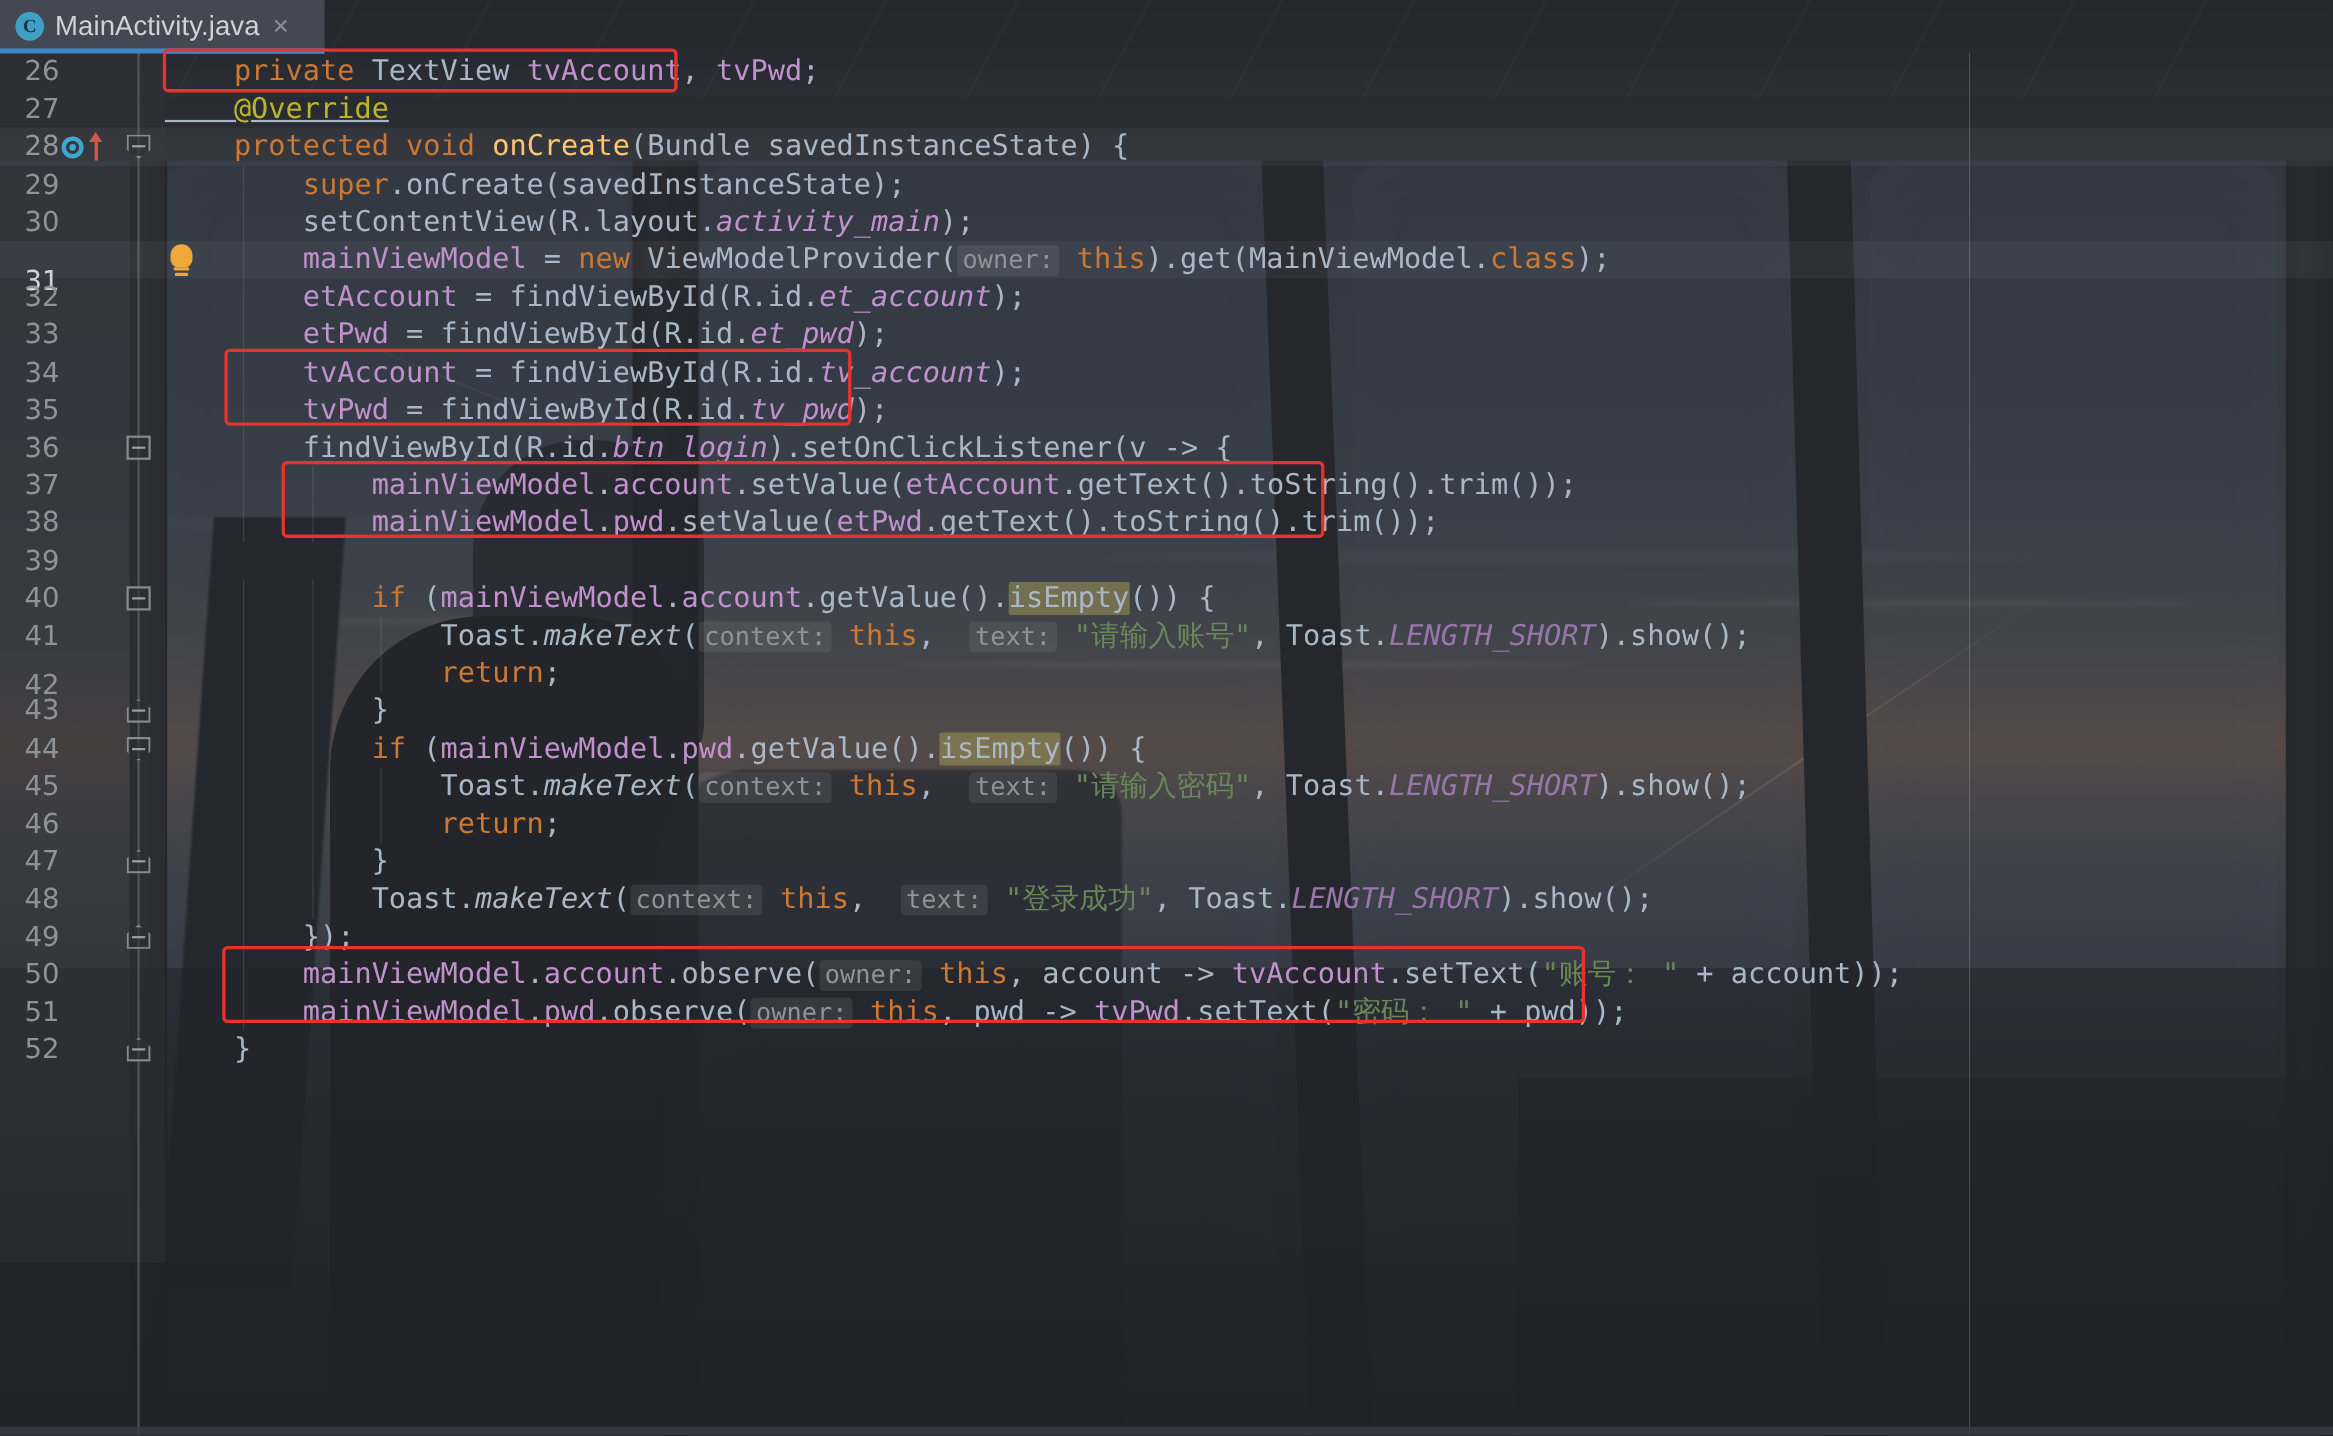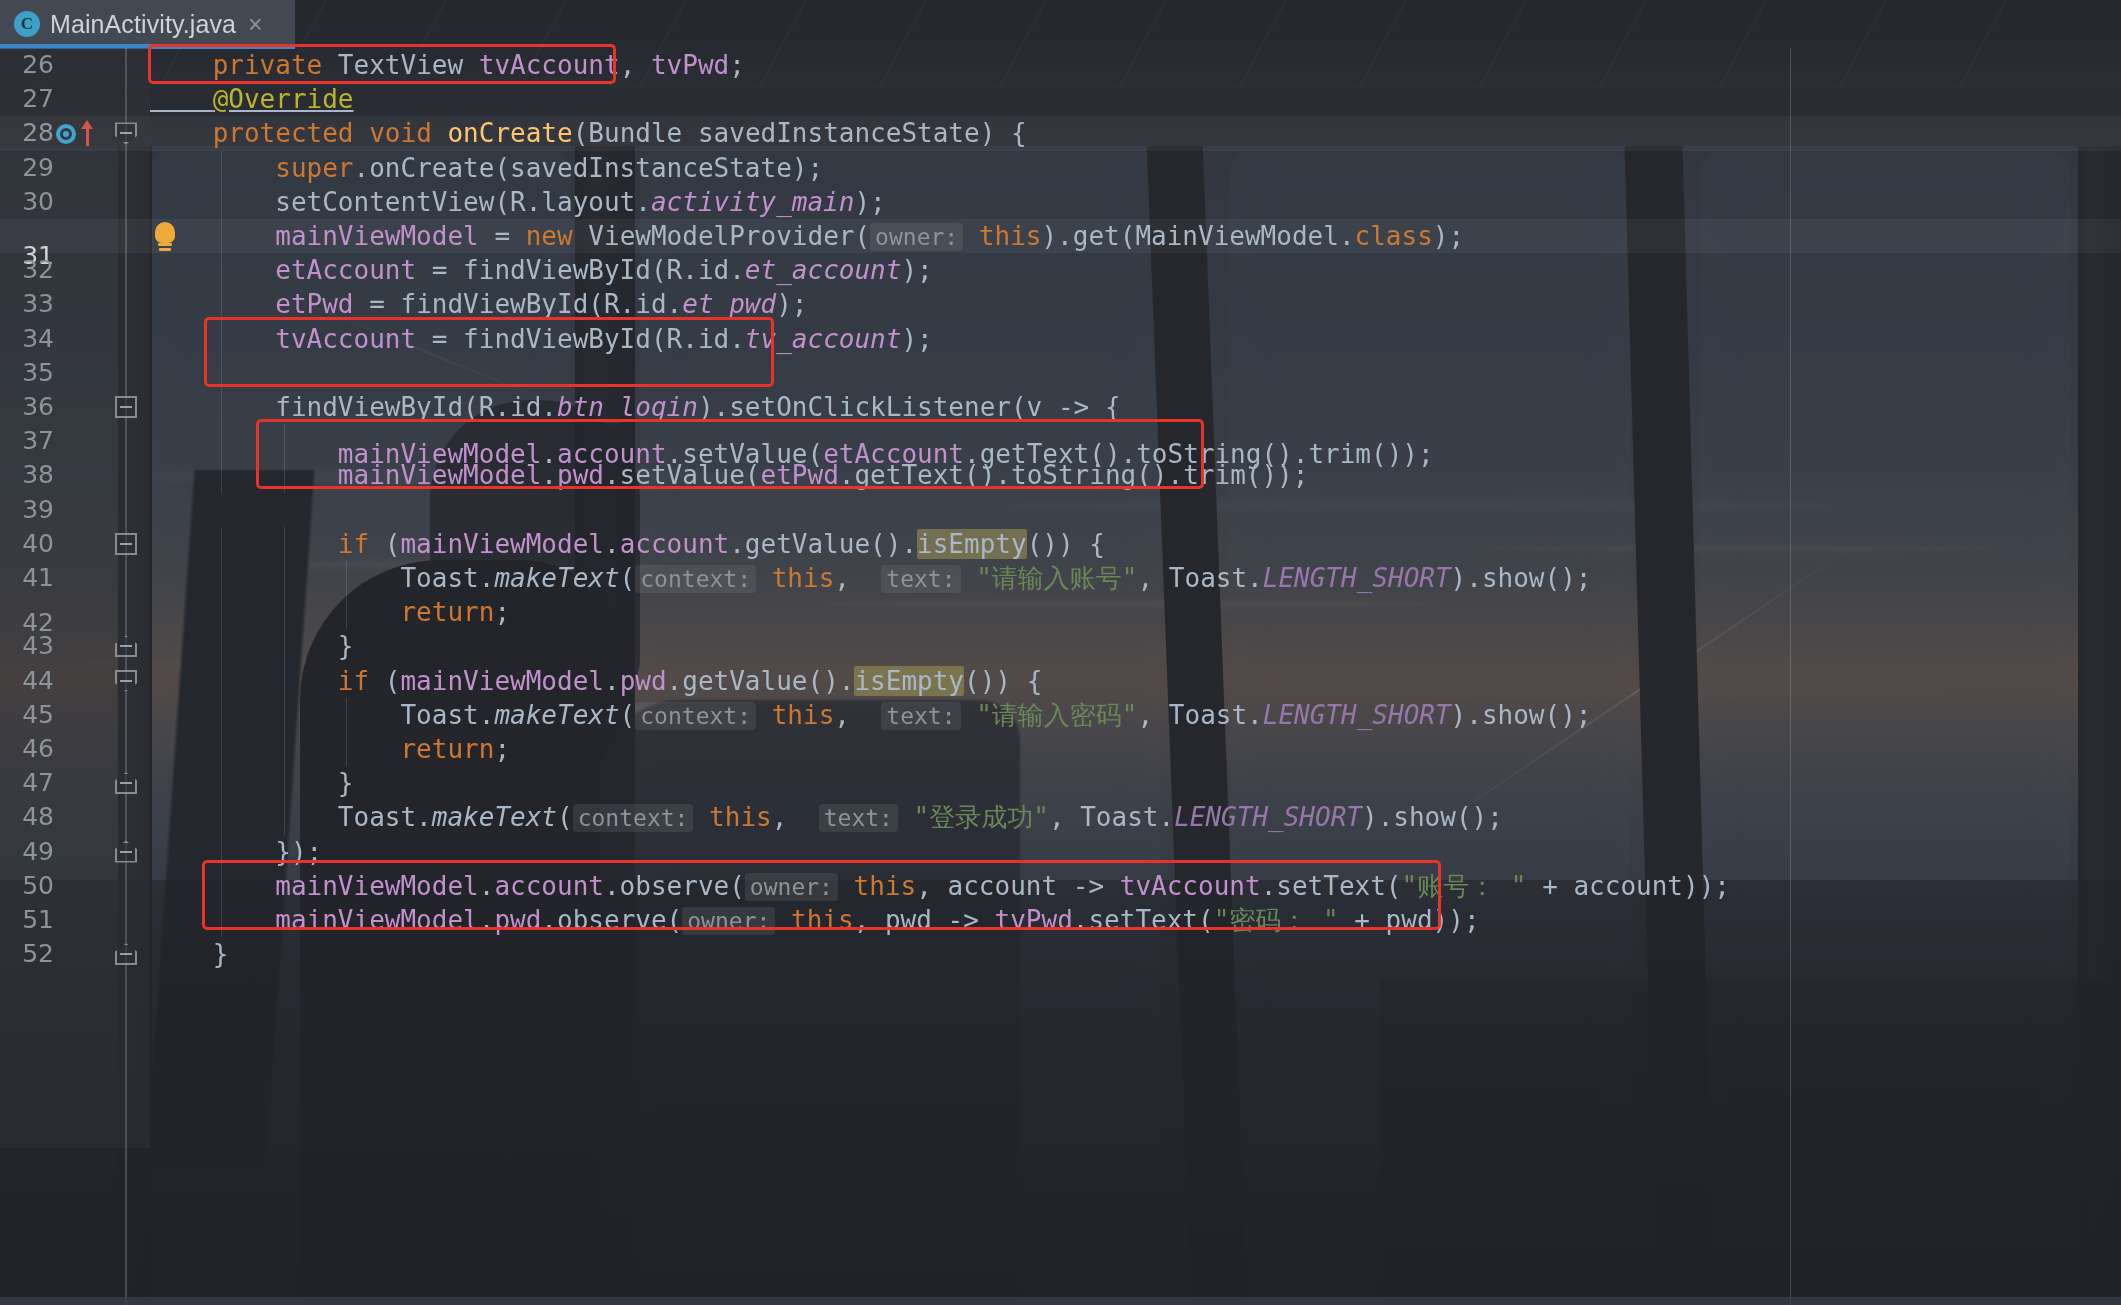--- a/index.html
+++ b/index.html
@@ -316,24 +316,25 @@
       <div class="indentguide" style="left: 71.48px; top: 136.8px; height: 34.2px;"></div>
       <div class="caretline gut" style="top: 171px;"></div>
       <div class="codeline" style="top: 171px;"><span>        </span><span class="fld">mainViewModel</span><span class="pun"> = </span><span class="kw">new</span><span class="pun"> ViewModelProvider(</span><span class="hint">owner:</span><span class="pun"> </span><span class="kw">this</span><span class="pun">).get(MainViewModel.</span><span class="kw">class</span><span class="pun">);</span></div>
       <div class="indentguide" style="left: 71.48px; top: 171px; height: 34.2px;"></div>
       <div class="codeline" style="top: 205.2px;"><span>        </span><span class="fld">etAccount</span><span class="pun"> = findViewById(R.id.</span><span class="fldi">et_account</span><span class="pun">);</span></div>
       <div class="indentguide" style="left: 71.48px; top: 205.2px; height: 34.2px;"></div>
       <div class="codeline" style="top: 239.4px;"><span>        </span><span class="fld">etPwd</span><span class="pun"> = findViewById(R.id.</span><span class="fldi">et_pwd</span><span class="pun">);</span></div>
       <div class="indentguide" style="left: 71.48px; top: 239.4px; height: 34.2px;"></div>
       <div class="codeline" style="top: 273.6px;"><span>        </span><span class="fld">tvAccount</span><span class="pun"> = findViewById(R.id.</span><span class="fldi">tv_account</span><span class="pun">);</span></div>
       <div class="indentguide" style="left: 71.48px; top: 273.6px; height: 34.2px;"></div>
+      <div class="codeline" style="top: 307.8px;"><span>        </span><span class="fld">tvPwd</span><span class="pun"> = findViewById(R.id.</span><span class="fldi">tv_pwd</span><span class="pun">);</span></div>
       <div class="indentguide" style="left: 71.48px; top: 307.8px; height: 34.2px;"></div>
       <div class="codeline" style="top: 342px;"><span>        </span><span class="pun">findViewById(R.id.</span><span class="fldi">btn_login</span><span class="pun">).setOnClickListener(v -&gt; {</span></div>
       <div class="indentguide" style="left: 71.48px; top: 342px; height: 34.2px;"></div>
-      <div class="codeline" style="top: 376.2px; margin-top: 13px;"><span>            </span><span class="fld">mainViewModel</span><span class="pun">.</span><span class="fld">account</span><span class="pun">.setValue(</span><span class="fld">etAccount</span><span class="pun">.getText().toString().trim());</span></div>
+      <div class="codeline" style="top: 376.2px;"><span>            </span><span class="fld">mainViewModel</span><span class="pun">.</span><span class="fld">account</span><span class="pun">.setValue(</span><span class="fld">etAccount</span><span class="pun">.getText().toString().trim());</span></div>
       <div class="indentguide" style="left: 71.48px; top: 376.2px; height: 34.2px;"></div>
       <div class="indentguide" style="left: 133.96px; top: 376.2px; height: 34.2px;"></div>
       <div class="codeline" style="top: 410.4px;"><span>            </span><span class="fld">mainViewModel</span><span class="pun">.</span><span class="fld">pwd</span><span class="pun">.setValue(</span><span class="fld">etPwd</span><span class="pun">.getText().toString().trim());</span></div>
       <div class="indentguide" style="left: 71.48px; top: 410.4px; height: 34.2px;"></div>
       <div class="indentguide" style="left: 133.96px; top: 410.4px; height: 34.2px;"></div>
       <div class="codeline" style="top: 444.6px;"><span></span></div>
       <div class="codeline" style="top: 478.8px;"><span>            </span><span class="kw">if</span><span class="pun"> (</span><span class="fld">mainViewModel</span><span class="pun">.</span><span class="fld">account</span><span class="pun">.getValue().</span><span class="pun searchhit">isEmpty</span><span class="pun">()) {</span></div>
       <div class="indentguide" style="left: 71.48px; top: 478.8px; height: 34.2px;"></div>
       <div class="indentguide" style="left: 133.96px; top: 478.8px; height: 34.2px;"></div>
       <div class="codeline" style="top: 513px;"><span>                </span><span class="pun">Toast.</span><span class="mthi">makeText</span><span class="pun">(</span><span class="hint">context:</span><span class="pun"> </span><span class="kw">this</span><span class="pun">,  </span><span class="hint">text:</span><span class="pun"> </span><span class="str">"请输入账号"</span><span class="pun">, Toast.</span><span class="cst">LENGTH_SHORT</span><span class="pun">).show();</span></div>

